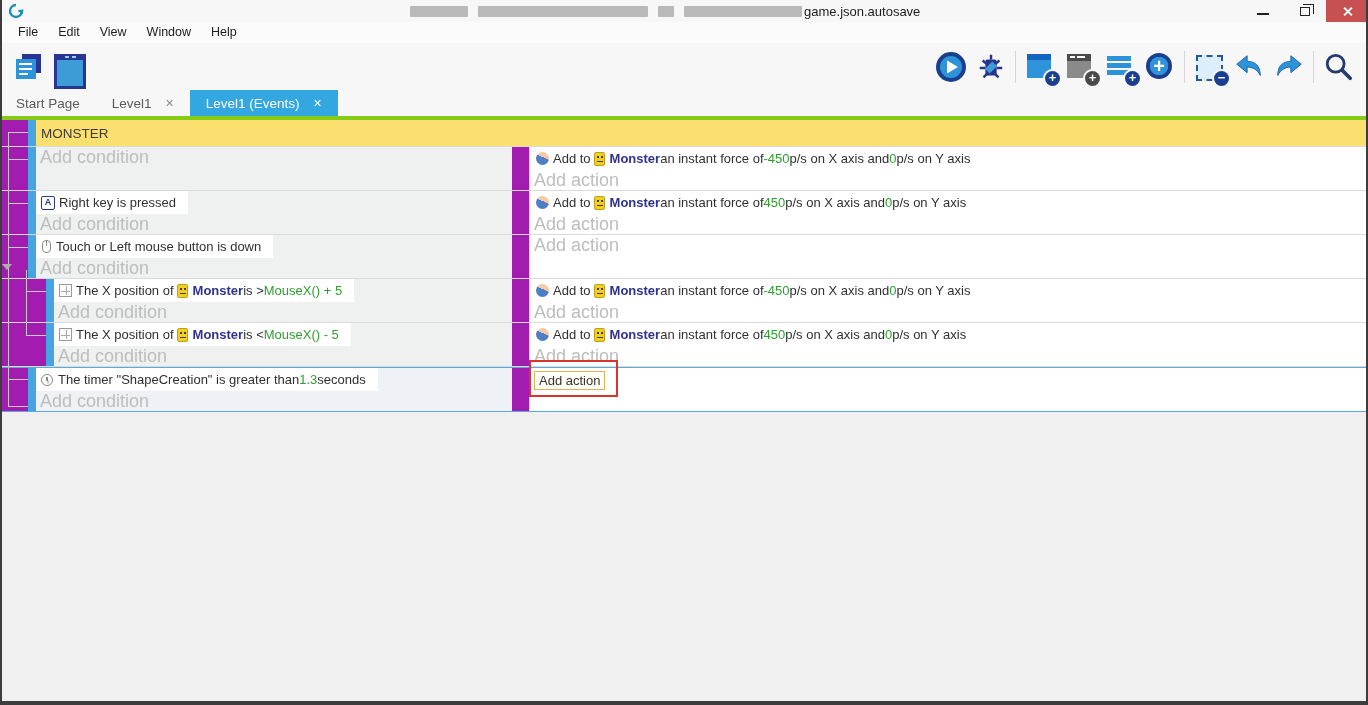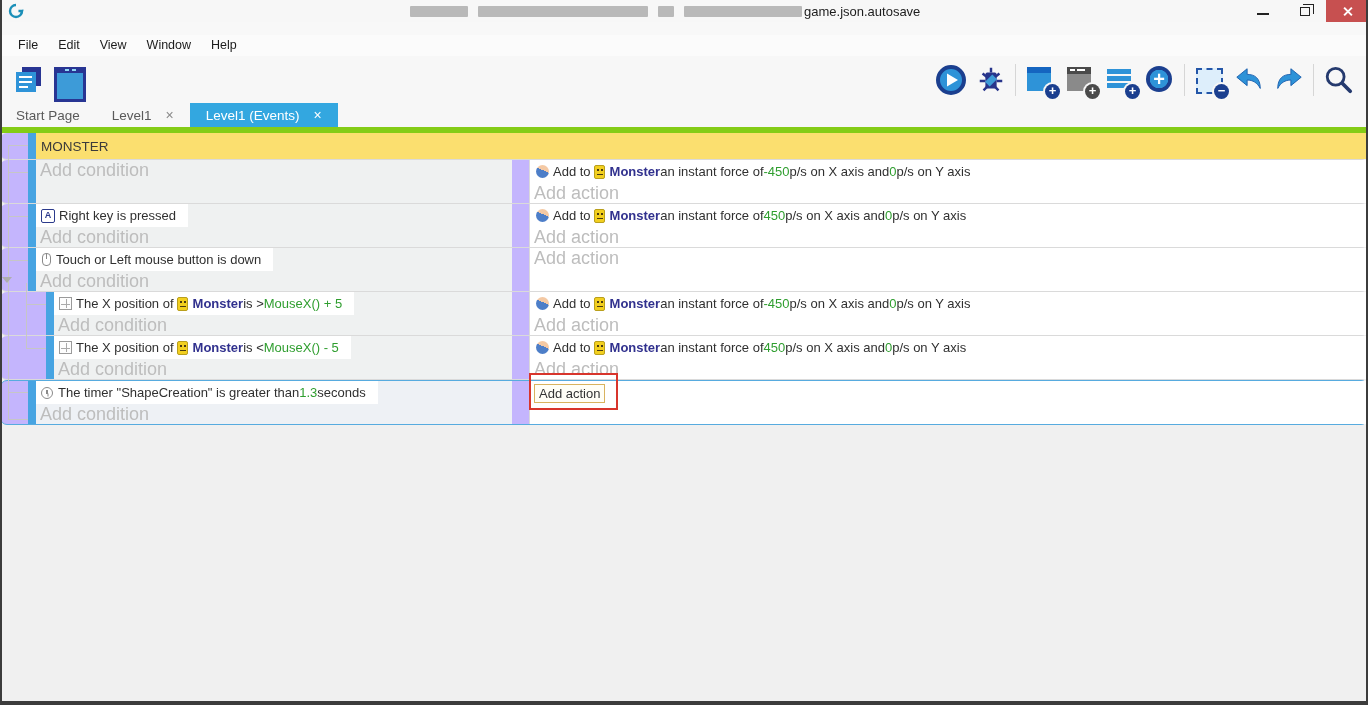--- a/index.html
+++ b/index.html
@@ -24,21 +24,21 @@
   .win-btn { width:42px; height:22px; display:flex; align-items:center; justify-content:center; }
   .glyph-min { width:12px; height:2px; background:#222; margin-top:6px; }
   .glyph-restore { width:10px; height:9px; border:1.5px solid #222; position:relative; background:#f7f7f7; }
   .glyph-restore::before { content:""; position:absolute; left:2px; top:-4px; width:10px; height:9px; border:1.5px solid #222; border-left:none; border-bottom:none; }
   .win-close { background:#c75050; }
   .glyph-close { position:relative; width:11px; height:11px; }
   .glyph-close::before,.glyph-close::after { content:""; position:absolute; left:5px; top:0; width:2px; height:11px; background:#fff; }
   .glyph-close::before { transform:rotate(45deg); } .glyph-close::after { transform:rotate(-45deg); }
 
   
-  .menubar { height:21px; background:#fbfbfb; display:flex; align-items:center; padding-left:8px;margin-top:13px; }
+  .menubar { height:21px; background:#fbfbfb; display:flex; align-items:center; padding-left:8px; }
   .menu-item { padding:0 10px; font-size:12.5px; color:#1c1c1c; height:21px; line-height:21px; }
 
   
   .toolbar { height:47px; background:#f7f7f7; display:flex; align-items:center; padding:0 6px; }
   .tb-group { display:flex; align-items:center; gap:8px; padding:0 8px; }
   .tb-group + .tb-group { border-left:1px solid #d6d6d6; }
   .tb-right { margin-left:auto; display:flex; align-items:center; }
   .tbi { width:32px; height:32px; display:inline-flex; align-items:center; justify-content:center; position:relative; }
 
   .tbi-open-project { width:30px; height:28px; }
@@ -59,29 +59,29 @@
       background-image:linear-gradient(#fff,#fff),linear-gradient(#fff,#fff),linear-gradient(#4a4a4a 0 7px,#8a8a8a 7px);
       background-repeat:no-repeat; background-size:5px 2px,8px 2px,100% 100%; background-position:3px 2.5px,10px 2.5px,0 0; }
   .tbi-add-comment::before { content:""; position:absolute; left:3px; top:5px; width:24px; height:21px;
       background:linear-gradient(#2e93d8 0 5px,transparent 5px 7px,#2e93d8 7px 12px,transparent 12px 14px,#2e93d8 14px 19px,transparent 19px); }
   .tbi-add-special::before { content:""; position:absolute; left:2px; top:2px; width:26px; height:26px; border-radius:50%; background:#1b3f8f; }
   .tbi-add-special::after { content:"+"; position:absolute; left:2px; top:2px; width:26px; height:26px; border-radius:50%;
       background:radial-gradient(circle at 50% 50%, #2e93d8 0 9px, transparent 9.5px); color:#fff; font:bold 20px/26px "Liberation Sans",sans-serif; text-align:center; }
   .tbi-toggle-disable::before { content:""; position:absolute; left:3px; top:4px; width:23px; height:22px; border:2px dashed #2456a8; background:#ddeefb; }
 
   
-  .tabbar { height:30px; background:#f7f7f7; border-bottom:6px solid #84cc16; display:flex; align-items:stretch; padding-left:0; }
+  .tabbar { height:30px; background:#f7f7f7; border-bottom:4px solid #84cc16; display:flex; align-items:stretch; padding-left:0; }
   .tab { display:flex; align-items:center; padding:0 16px; font-size:13.5px; color:#5a5a5a; gap:14px; }
   .tab .tab-close { color:#8a8a8a; font-size:14px; }
   .tab.active { background:#33a7e0; color:#fff; }
   .tab.active .tab-close { color:#fff; }
 
   
   .events { position:relative; height:581px; background:#f0f0f0; overflow:hidden; }
-  .ev-row { display:flex; align-items:stretch; border-bottom:1px solid #dadada; background:#c4b5fd; position:relative;border-radius:7px; }
+  .ev-row { display:flex; align-items:stretch; border-bottom:1px solid #dadada; background:#a21caf; position:relative; }
   .bar { width:8px; background:#47a4e2; flex:none; margin-left:28px; }
   .ind1 .bar { margin-left:46px; }
   .comment-row { height:27px; }
   .comment-fill { flex:1; background:#fbdf6f; display:flex; align-items:center; padding-left:5px; color:#3b3b3b; font-size:13.5px; }
   .event-row { height:44px; }
   .cond-cell { width:476px; background:#eff1f1; flex:none; overflow:hidden; }
   .ind1 .cond-cell { width:458px; }
   .act-cell { flex:1; background:#fff; border-left:1px solid #d9d9d9; position:relative;margin-left:17px; }
   .item-line { height:23px; display:flex; align-items:center; white-space:nowrap; font-size:13px; color:#303030; }
   .cond-box { background:#fff; height:23px; display:inline-flex; align-items:center; padding:0 12px 0 3px; }

